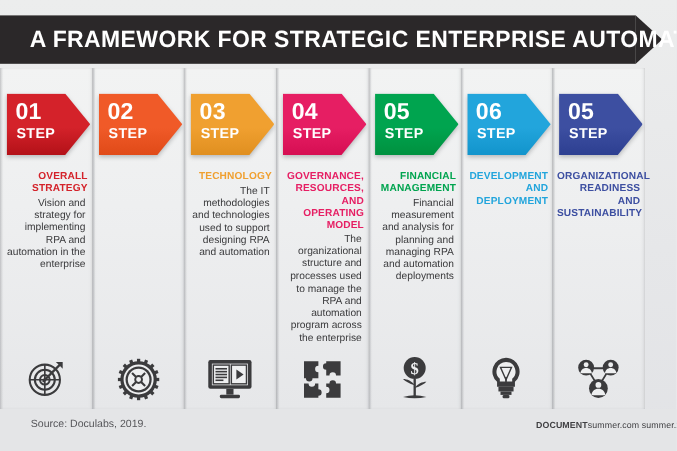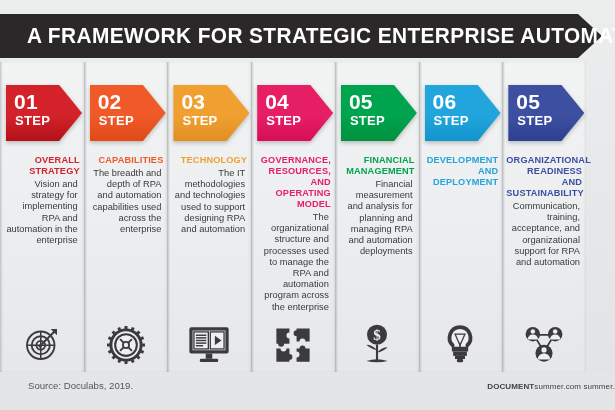--- a/index.html
+++ b/index.html
@@ -243,24 +243,20 @@
       </div>
     </div>
 
     <div class="col">
       <div class="arrow-wrap">
         <div class="arrow">
           <div class="shape" id="shape-1" style="background: linear-gradient(rgb(240, 90, 40) 0%, rgb(240, 90, 40) 55%, rgb(224, 74, 24) 100%);"></div>
           <div class="num">02</div>
           <div class="step-word">STEP</div>
         </div>
-      </div>
-      <div class="text-block">
-        <p class="col-heading" id="heading-1" style="color: rgb(240, 90, 40);">CAPABILITIES</p>
-        <p class="col-body">The breadth and depth of RPA and automation capabilities used across the enterprise</p>
       </div>
       <div class="icon-slot">
         <svg width="38" height="38" viewBox="0 0 64 64" aria-hidden="true">
           <g fill="#3b3b3d">
             <path d="M32 2 l3.6 6.2 a26 26 0 0 1 0 0 z"></path>
           </g>
           <g fill="#3b3b3d">
             <circle cx="32" cy="32" r="28"></circle>
           </g>
           <circle cx="32" cy="32" r="23" fill="#eeeff0"></circle>
@@ -401,21 +397,20 @@
     <div class="col">
       <div class="arrow-wrap">
         <div class="arrow">
           <div class="shape" id="shape-6" style="background: linear-gradient(rgb(61, 79, 161) 0%, rgb(61, 79, 161) 55%, rgb(45, 63, 145) 100%);"></div>
           <div class="num">05</div>
           <div class="step-word">STEP</div>
         </div>
       </div>
       <div class="text-block">
         <p class="col-heading" id="heading-6" style="color: rgb(61, 79, 161);">ORGANIZATIONAL READINESS AND SUSTAINABILITY</p>
-        <p class="col-body">Communication, training, acceptance, and organizational support for RPA and automation</p>
       </div>
       <div class="icon-slot">
         <svg width="42" height="40" viewBox="0 0 64 60" aria-hidden="true">
           <g stroke="#3b3b3d" stroke-width="2.6">
             <path d="M17 16 L47 16 M20 22 L31 40 M44 22 L33 40"></path>
           </g>
           <g fill="#3b3b3d">
             <circle cx="15" cy="15" r="11"></circle>
             <circle cx="49" cy="15" r="11"></circle>
             <circle cx="32" cy="44" r="13"></circle>

